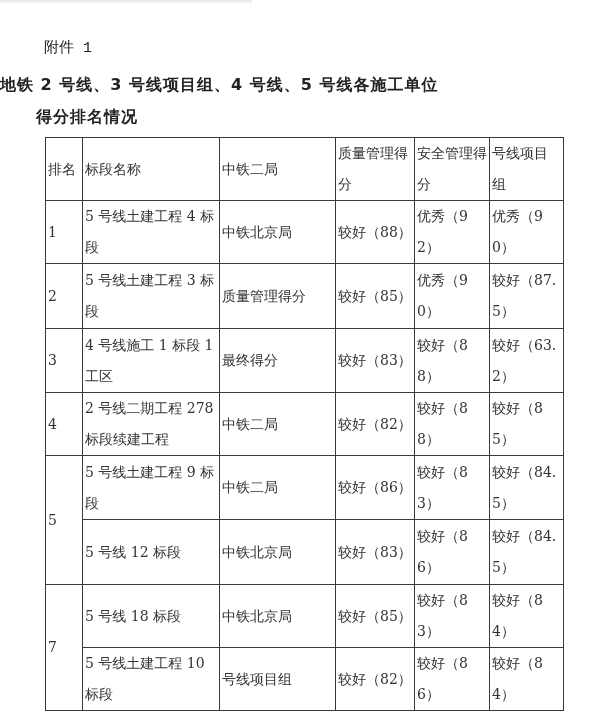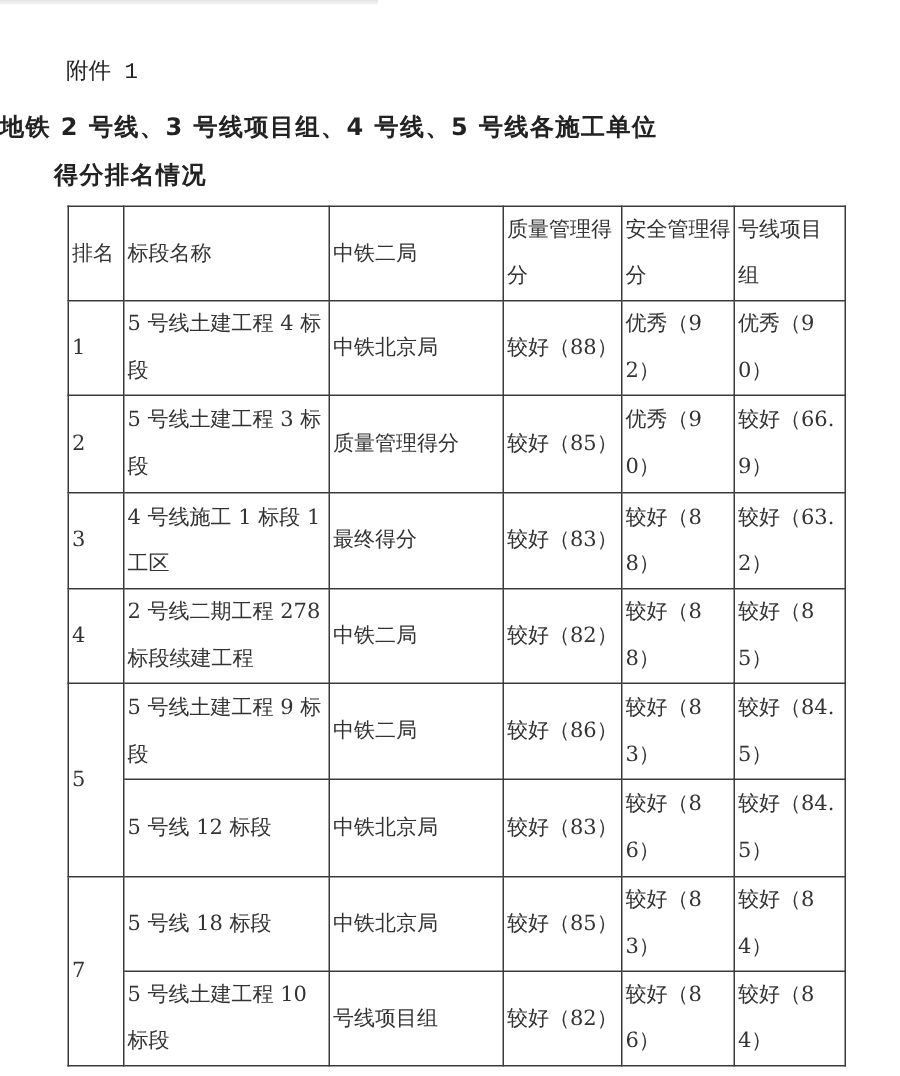--- a/index.html
+++ b/index.html
@@ -76,21 +76,21 @@
     <td>较好（88）</td>
     <td>优秀（92）</td>
     <td>优秀（90）</td>
   </tr>
   <tr style="height:65px">
     <td>2</td>
     <td>5 号线土建工程 3 标段</td>
     <td>质量管理得分</td>
     <td>较好（85）</td>
     <td>优秀（90）</td>
-    <td>较好（66.9）</td>
+    <td>较好（87.5）</td>
   </tr>
   <tr style="height:64px">
     <td>3</td>
     <td>4 号线施工 1 标段 1 工区</td>
     <td>最终得分</td>
     <td>较好（83）</td>
     <td>较好（88）</td>
     <td>较好（63.2）</td>
   </tr>
   <tr style="height:63px">

